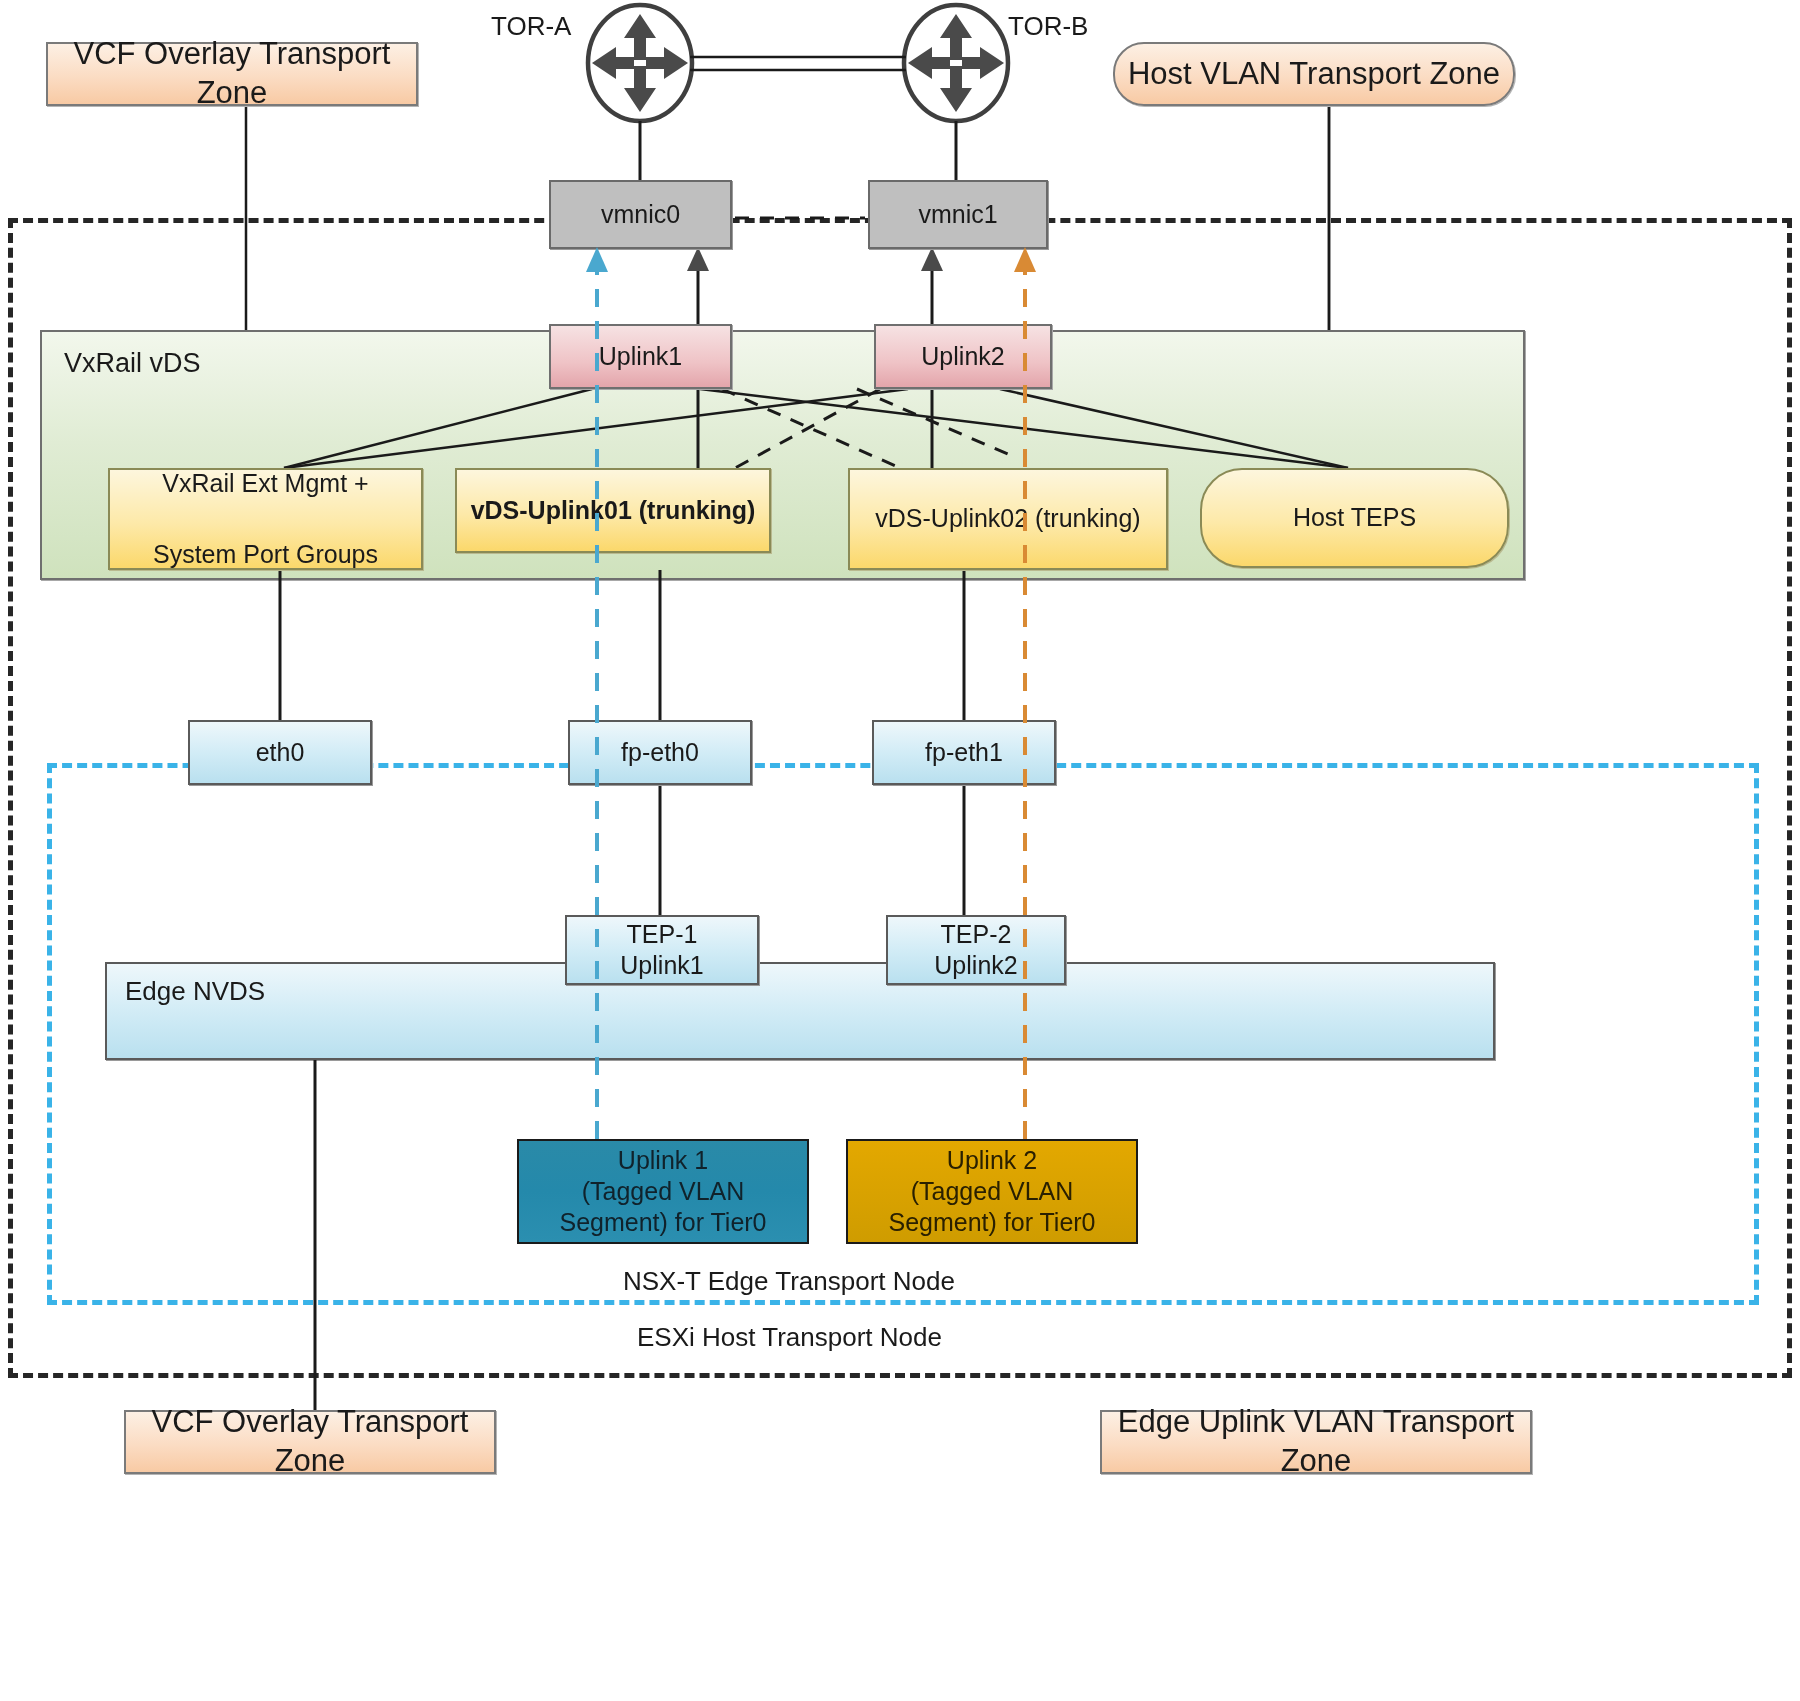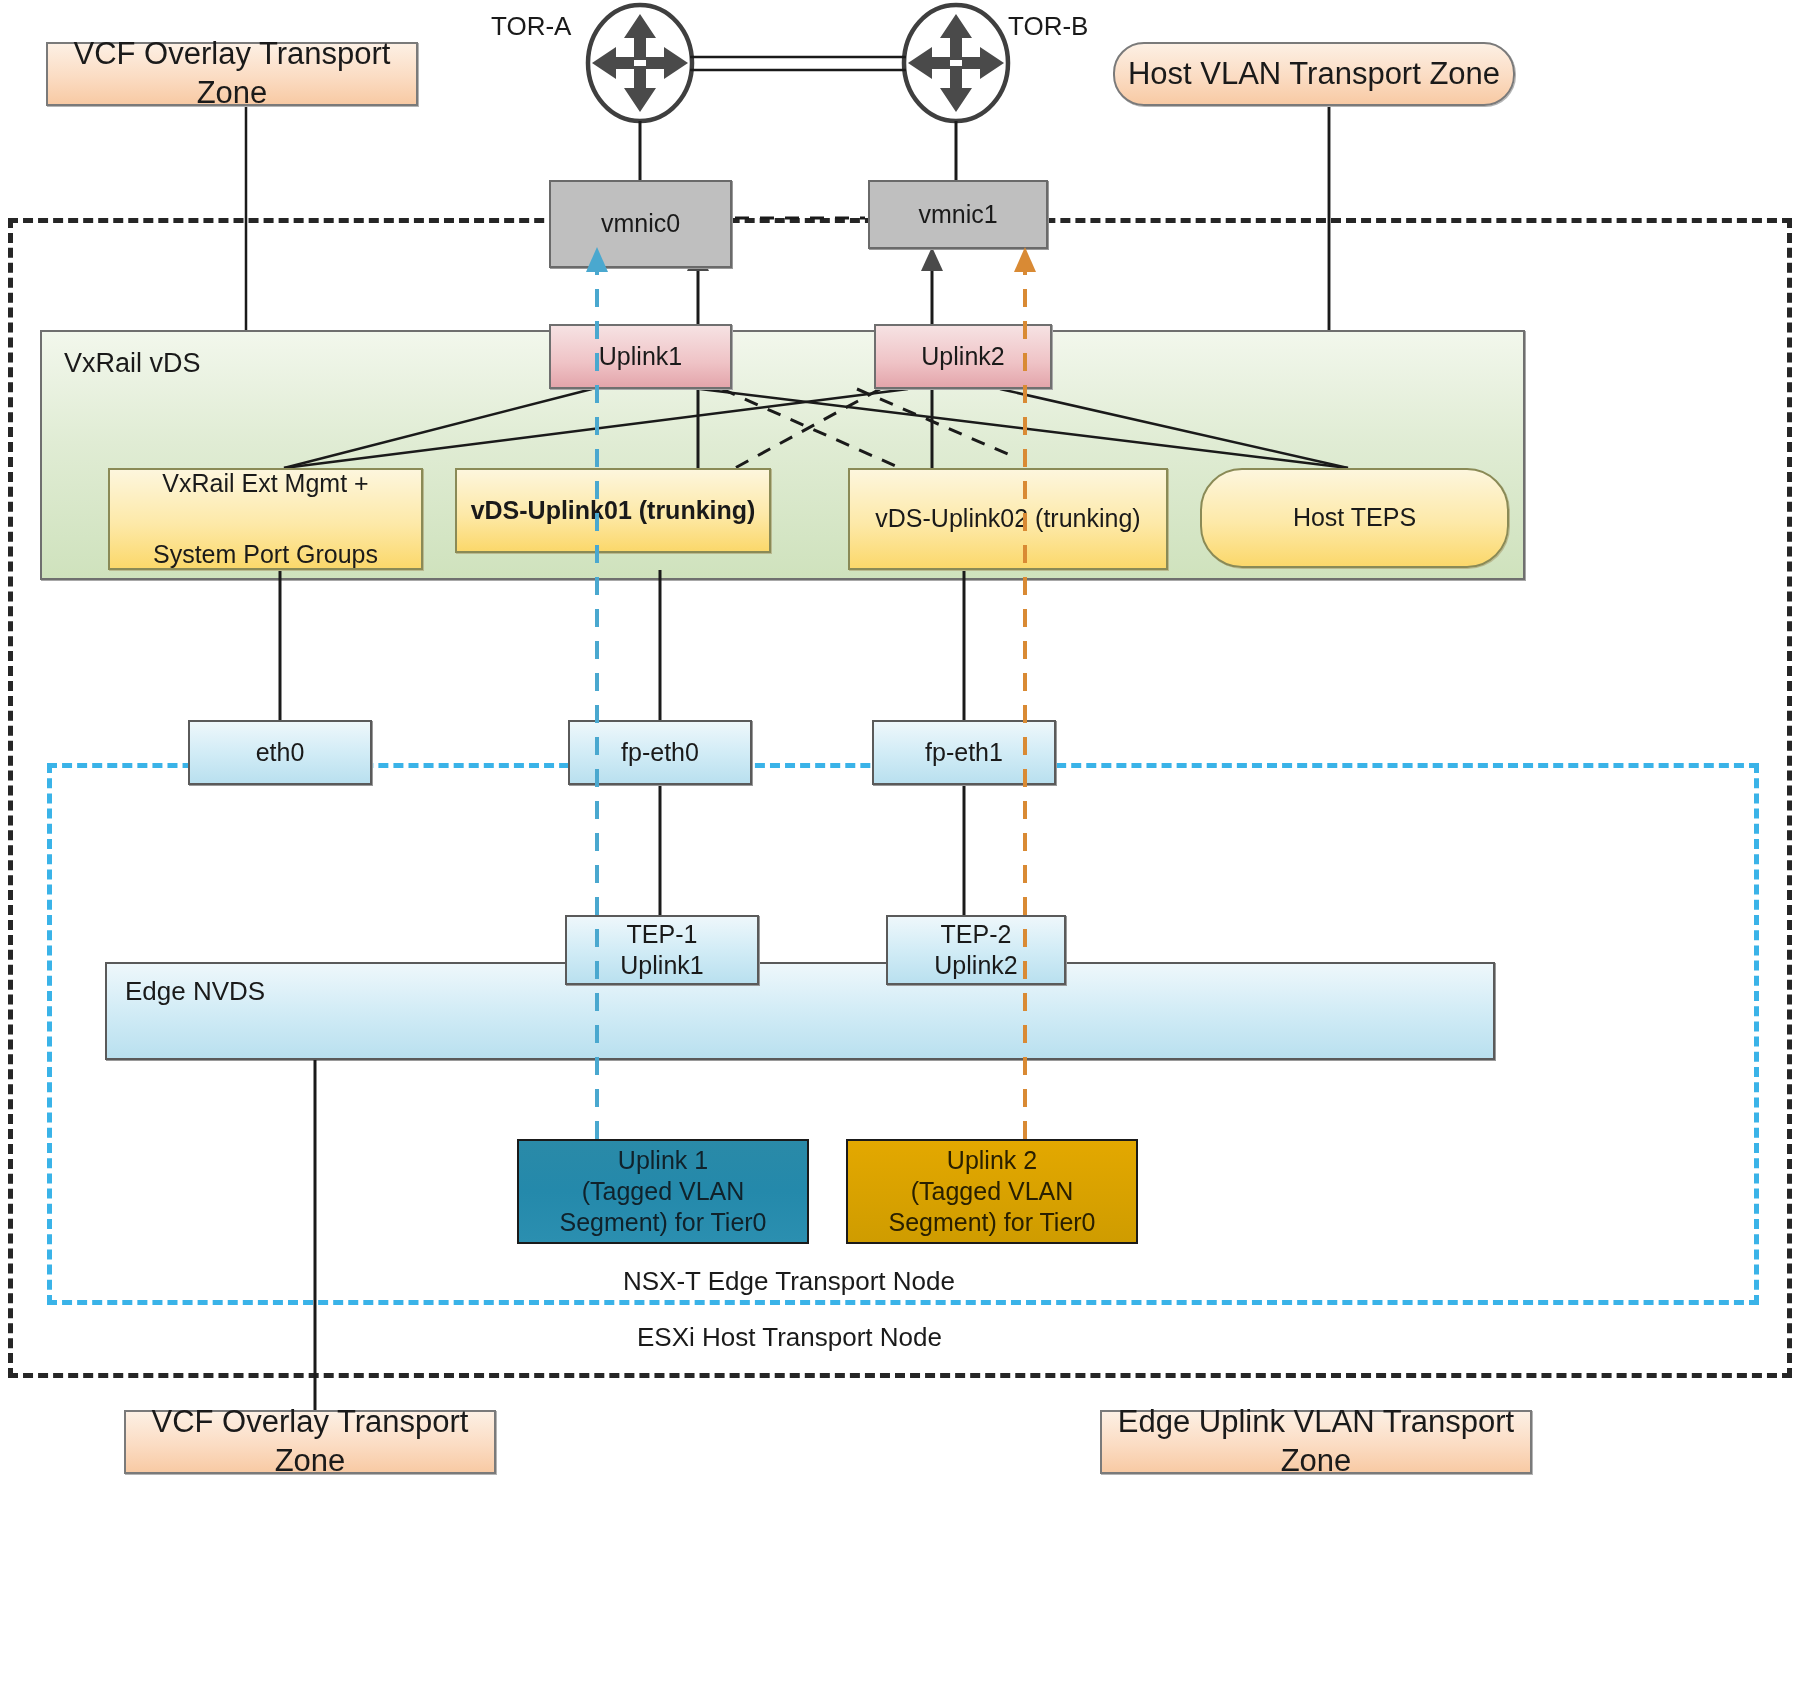--- a/index.html
+++ b/index.html
@@ -184,21 +184,21 @@
     <span>VCF Overlay Transport Zone</span>
   </div>
 
   <div class="box tz" style="left:1100px; top:1410px; width:432px; height:64px;">
     <span>Edge Uplink VLAN Transport Zone</span>
   </div>
 
   <div class="flabel" style="left:483px; top:11px;margin-left:8px;">TOR-A</div>
   <div class="flabel" style="left:1008px; top:11px;">TOR-B</div>
 
-  <div class="box vmnic" style="left:549px; top:180px; width:183px; height:88px;">
+  <div class="box vmnic" style="left:549px; top:180px; width:183px; height:69px;">
     <span>vmnic0</span>
   </div>
   <div class="box vmnic" style="left:868px; top:180px; width:180px; height:69px;">
     <span>vmnic1</span>
   </div>
 
   <div class="box uplink" style="left:549px; top:324px; width:183px; height:65px;">
     <span>Uplink1</span>
   </div>
   <div class="box uplink" style="left:874px; top:324px; width:178px; height:65px;">

